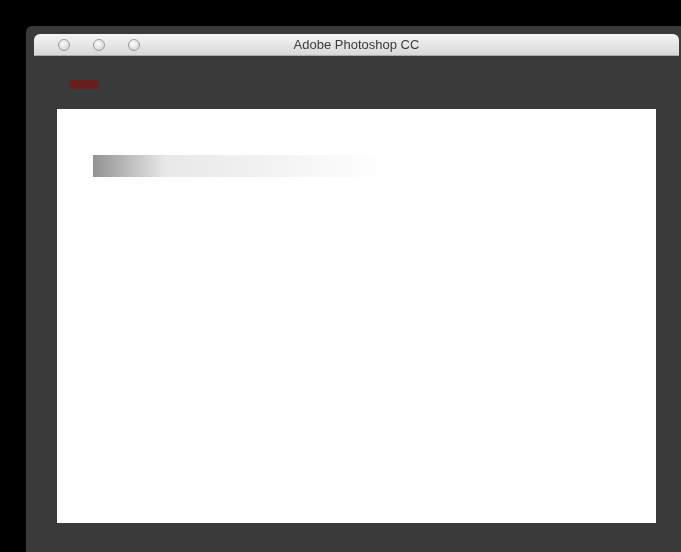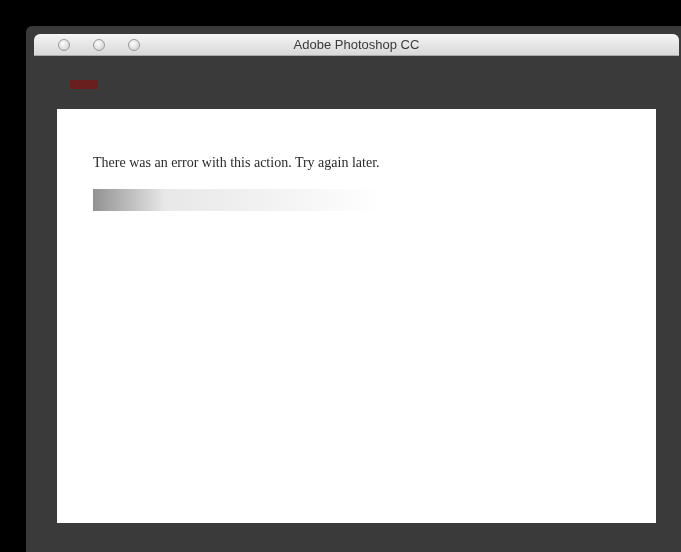--- a/index.html
+++ b/index.html
@@ -145,17 +145,16 @@
       <div class="traffic-light tl-min"></div>
       <div class="traffic-light tl-max"></div>
     </div>
     <div class="title">Adobe Photoshop CC</div>
   </div>
   <div class="chrome-band">
     <div class="red-strip"></div>
   </div>
   <div class="content-wrap">
     <div class="content">
-      <p class="message">There was an error with this action. Try again later.</p>
       <div class="gradient-bar"></div>
     </div>
   </div>
 </div>
 
 </body></html>

